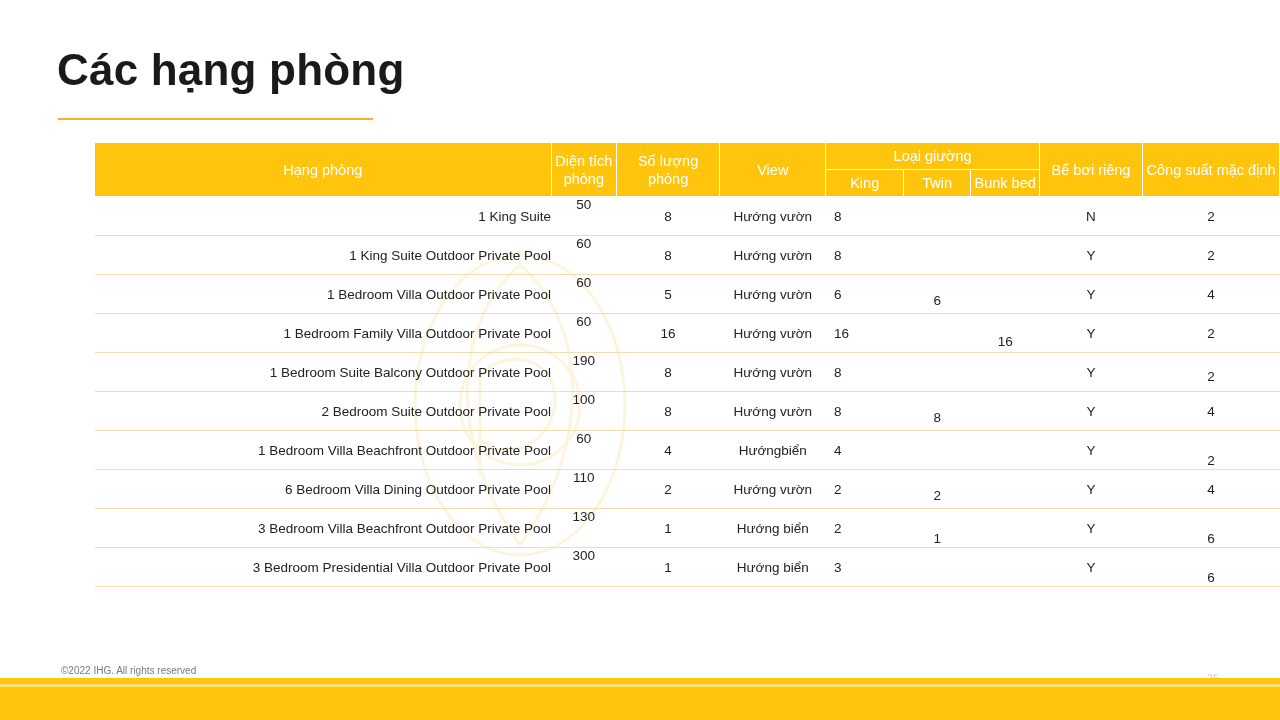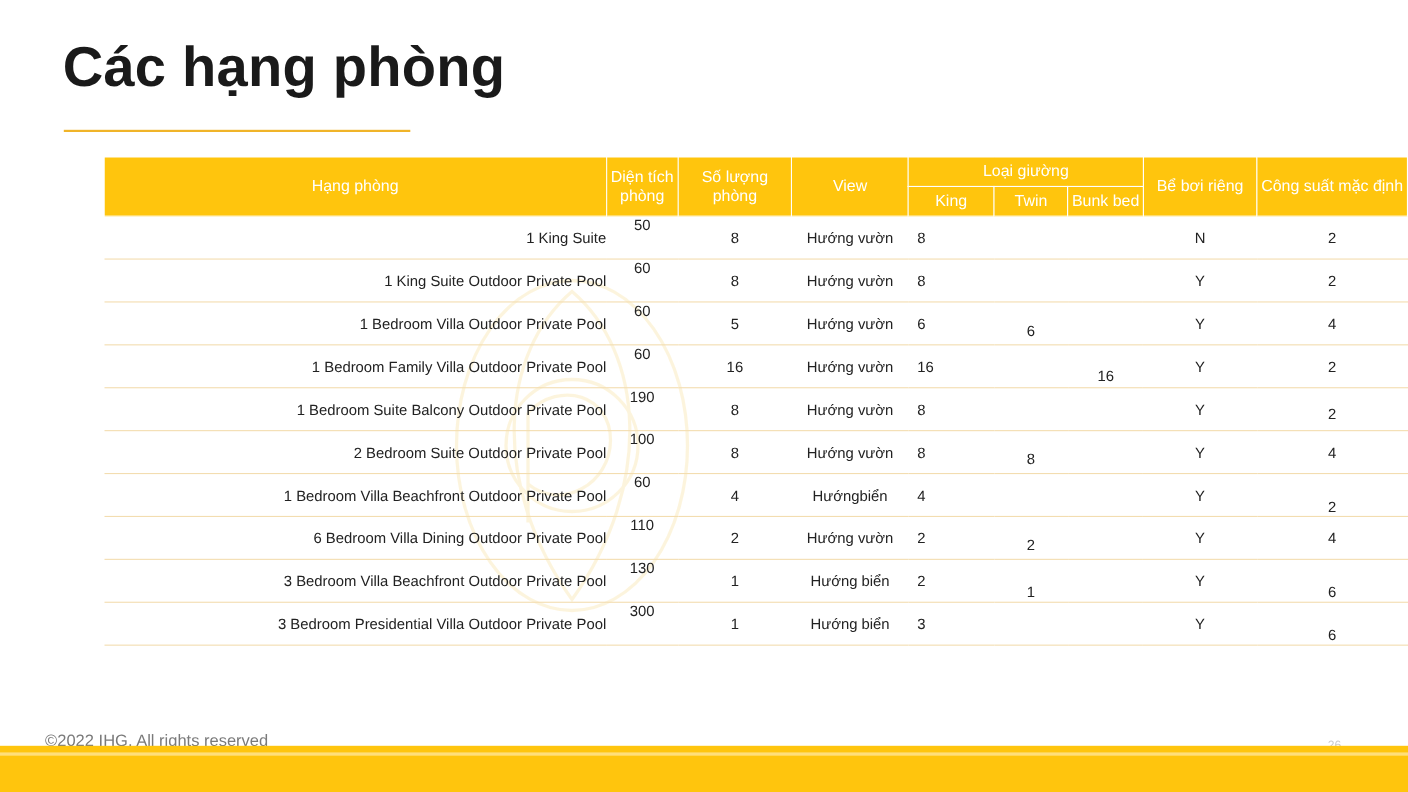--- a/index.html
+++ b/index.html
@@ -18,22 +18,22 @@
   .slide {
     position: absolute;
     inset: 0;
     background: #ffffff;
   }
 
   
   .title {
     position: absolute;
     left: 57px;
-    top: 31px;
-    font-size: 51px;
+    top: 45px;
+    font-size: 44px;
     font-weight: bold;
     color: #1a1a1a;
     letter-spacing: 0.2px;
   }
   .title-rule {
     position: absolute;
     left: 58px;
     top: 118px;
     width: 315px;
     height: 2px;
@@ -148,23 +148,23 @@
     content: "";
     position: absolute;
     left: 0;
     top: 6px;
     width: 1280px;
     height: 3px;
     background: rgba(255,255,255,0.45);
   }
   .copyright {
     position: absolute;
-    left: 41px;
+    left: 61px;
     top: 665px;
-    font-size: 15px;
+    font-size: 10px;
     color: #7a7a7a;
   }
   .page-num {
     position: absolute;
     left: 1207px;
     top: 672px;
     font-size: 11px;
     color: #c9c9c9;
   }
 </style>

